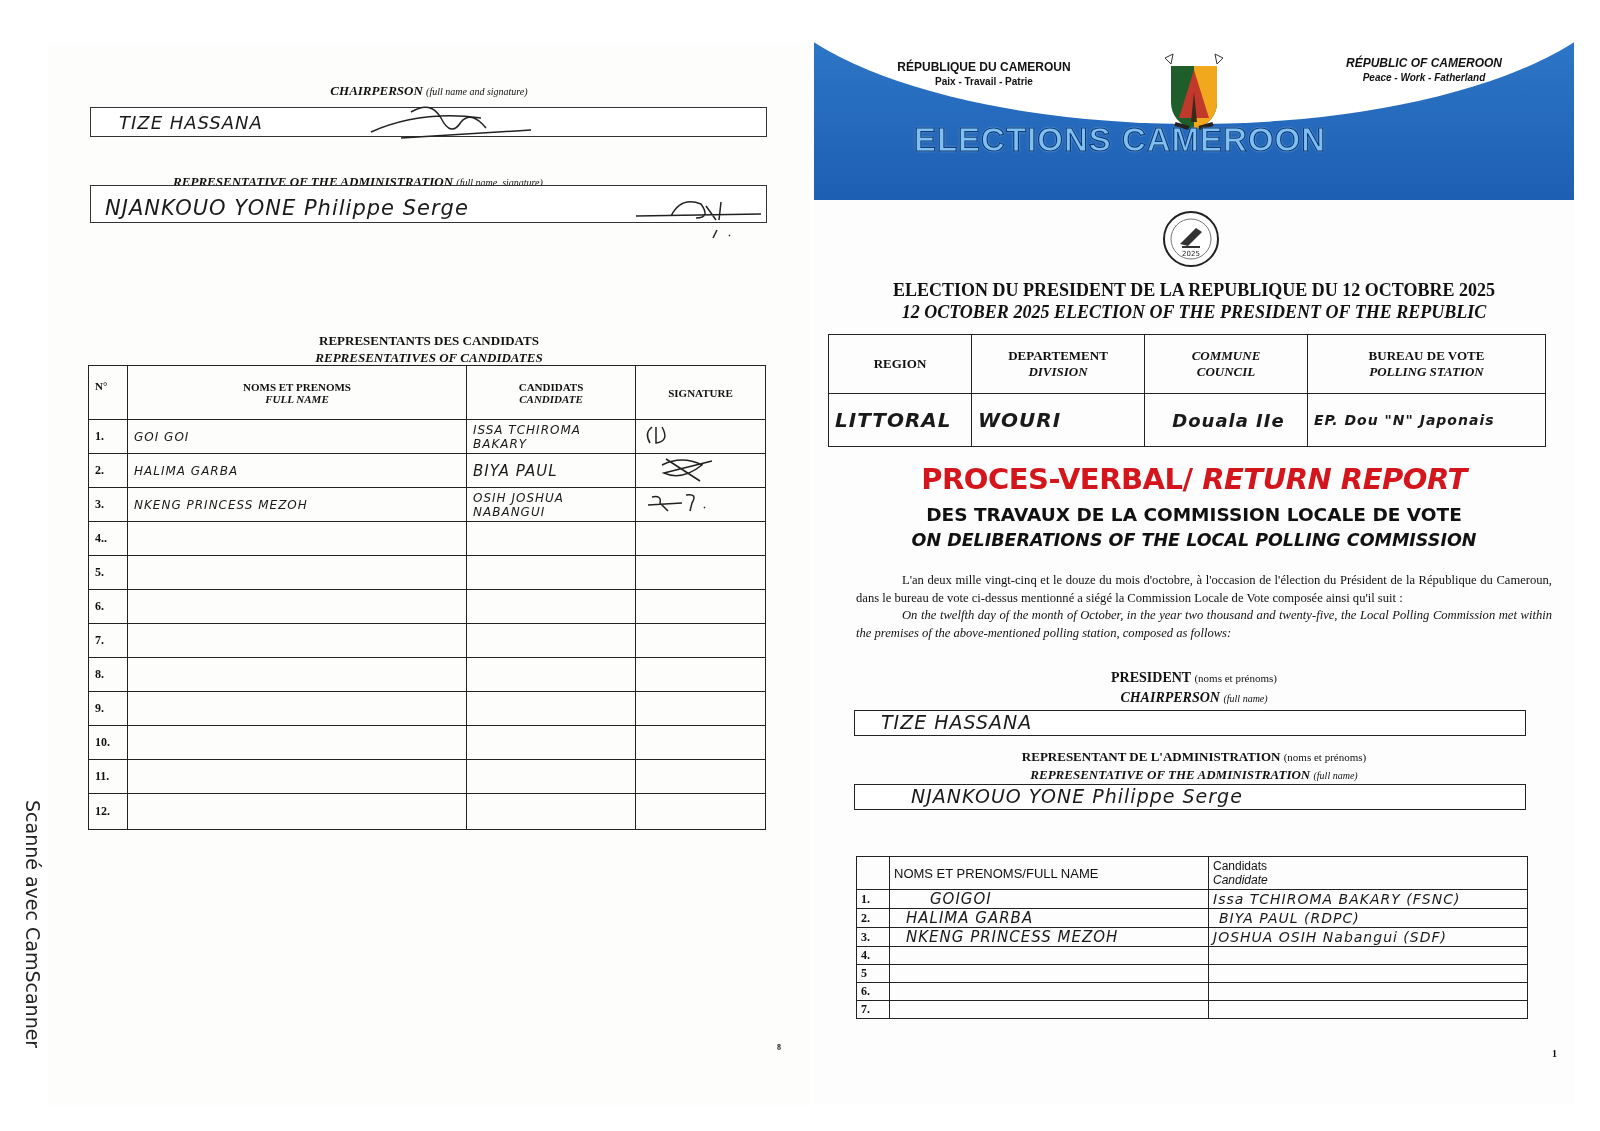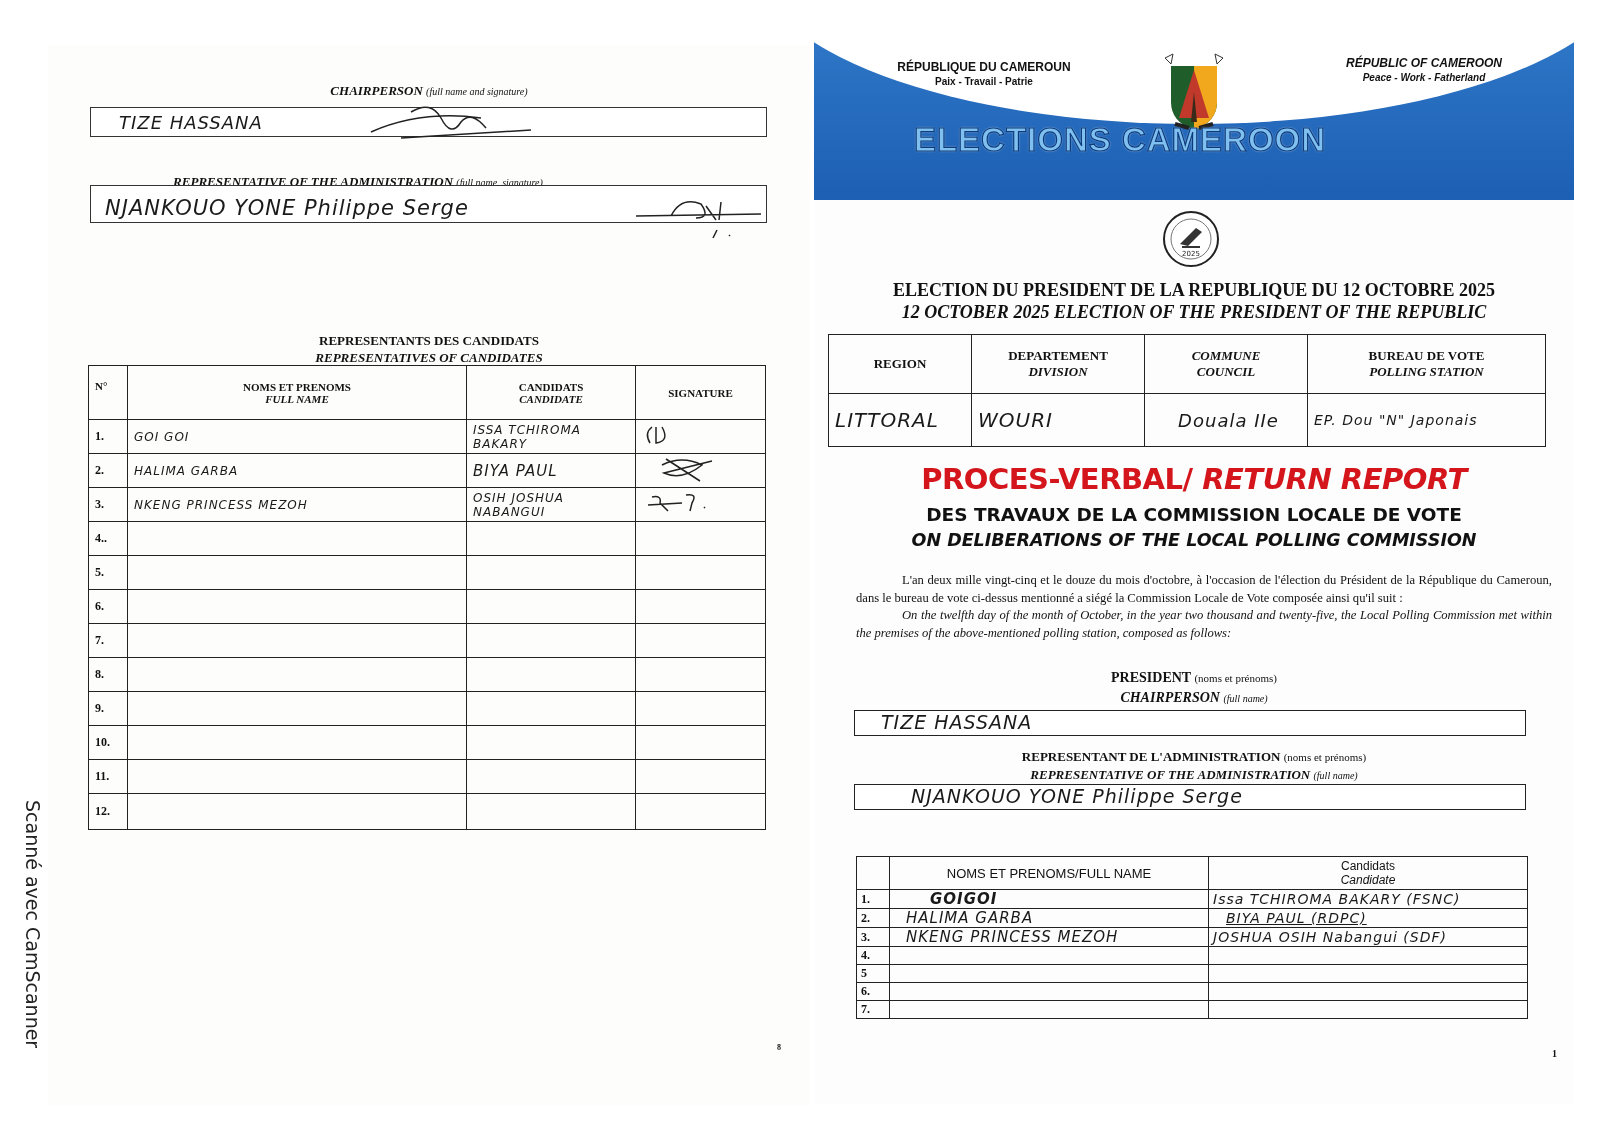--- a/index.html
+++ b/index.html
@@ -36,35 +36,35 @@
         font-size:33px; color:#7fc0f0; letter-spacing:1px; -webkit-text-stroke:1.2px #0d3c7c; text-shadow:0 0 2px #fff; }
   .elecam-sub { left:0; top:136px; width:760px; text-align:center; font-family:"Liberation Sans", sans-serif; font-weight:bold;
         font-size:22px; color:#e31b23; -webkit-text-stroke:0.6px #fff; }
   .seal { left:348px; top:186px; width:58px; height:58px; }
 
   .elec-title { left:0; top:255px; width:760px; text-align:center; font-weight:bold; font-size:18px; line-height:22px; }
   .elec-title .it { font-style:italic; }
 
   table.loc { border-collapse:collapse; position:absolute; left:14px; top:310px; width:718px; }
   table.loc td { border:1.5px solid #222; text-align:center; font-size:13px; font-weight:bold; height:56px; }
-  table.loc tr.vals td { height:50px; font-weight:normal; text-align:left; padding-left:6px; }
+  table.loc tr.vals td { height:50px; font-weight:bold; text-align:left; padding-left:6px; }
   .it { font-style:italic; }
 
   .pv-title { left:0; top:438px; width:760px; text-align:center; font-family:"DejaVu Sans", sans-serif; font-weight:bold; font-size:29px; color:#d4161c; letter-spacing:-0.5px; }
   .pv-sub1 { left:0; top:480px; width:760px; text-align:center; font-family:"DejaVu Sans", sans-serif; font-weight:bold; font-size:18.5px; }
   .pv-sub2 { left:0; top:506px; width:760px; text-align:center; font-family:"DejaVu Sans", sans-serif; font-weight:bold; font-style:italic; font-size:17.5px; }
   .para { left:42px; top:548px; width:696px; font-size:12.6px; line-height:17.5px; text-align:justify; }
   .para p { margin:0; text-indent:46px; }
 
   .sect { left:0; width:760px; text-align:center; font-weight:bold; font-size:14px; line-height:20px; }
   .name-box { left:40px; width:670px; height:24px; border:1.5px solid #222; background:#fff; }
 
   table.cand { border-collapse:collapse; position:absolute; left:42px; top:832px; width:672px; }
   table.cand td { border:1.5px solid #222; font-size:12px; height:17px; padding:0 4px; }
-  table.cand .hdr td { height:32px; text-align:center; font-size:13px;margin-top:14px; }
+  table.cand .hdr td { height:32px; text-align:left; font-size:13px;margin-top:14px; }
   .page-num { font-size:8px; font-weight:bold; }
 </style>
 </head>
 <body>
 
 <div class="abs scan-watermark">
   <span>Scanné avec CamScanner</span>
 </div>
 
 <div class="abs left-page">
@@ -293,27 +293,27 @@
         <tr class="hdr">
       <td style="width:24px;"></td>
       <td style="width:310px;font-family:'Liberation Sans',sans-serif;">NOMS ET PRENOMS/FULL NAME</td>
       <td style="font-family:'Liberation Sans',sans-serif;font-size:12px;">
         <div>Candidats</div>
         <div class="it">Candidate</div>
       </td>
     </tr>
     <tr>
           <td class="num">1.</td>
-          <td class="hand" style="font-size:15px;padding-left:40px;font-weight:bold;">GOIGOI</td>
+          <td class="hand" style="font-size:15px;padding-left:40px;">GOIGOI</td>
           <td class="hand" style="font-size:14px;">Issa TCHIROMA BAKARY (FSNC)</td>
         </tr>
     <tr>
           <td class="num">2.</td>
           <td class="hand" style="font-size:15px;padding-left:16px;">HALIMA GARBA</td>
-          <td class="hand" style="font-size:14px;padding-left:17px;text-decoration:underline;">BIYA PAUL (RDPC)</td>
+          <td class="hand" style="font-size:14px;padding-left:10px;">BIYA PAUL (RDPC)</td>
         </tr>
     <tr>
           <td class="num">3.</td>
           <td class="hand" style="font-size:15px;padding-left:16px;">NKENG PRINCESS MEZOH</td>
           <td class="hand" style="font-size:14px;">JOSHUA OSIH Nabangui (SDF)</td>
         </tr>
     <tr>
           <td class="num">4.</td>
           <td></td>
           <td></td>

